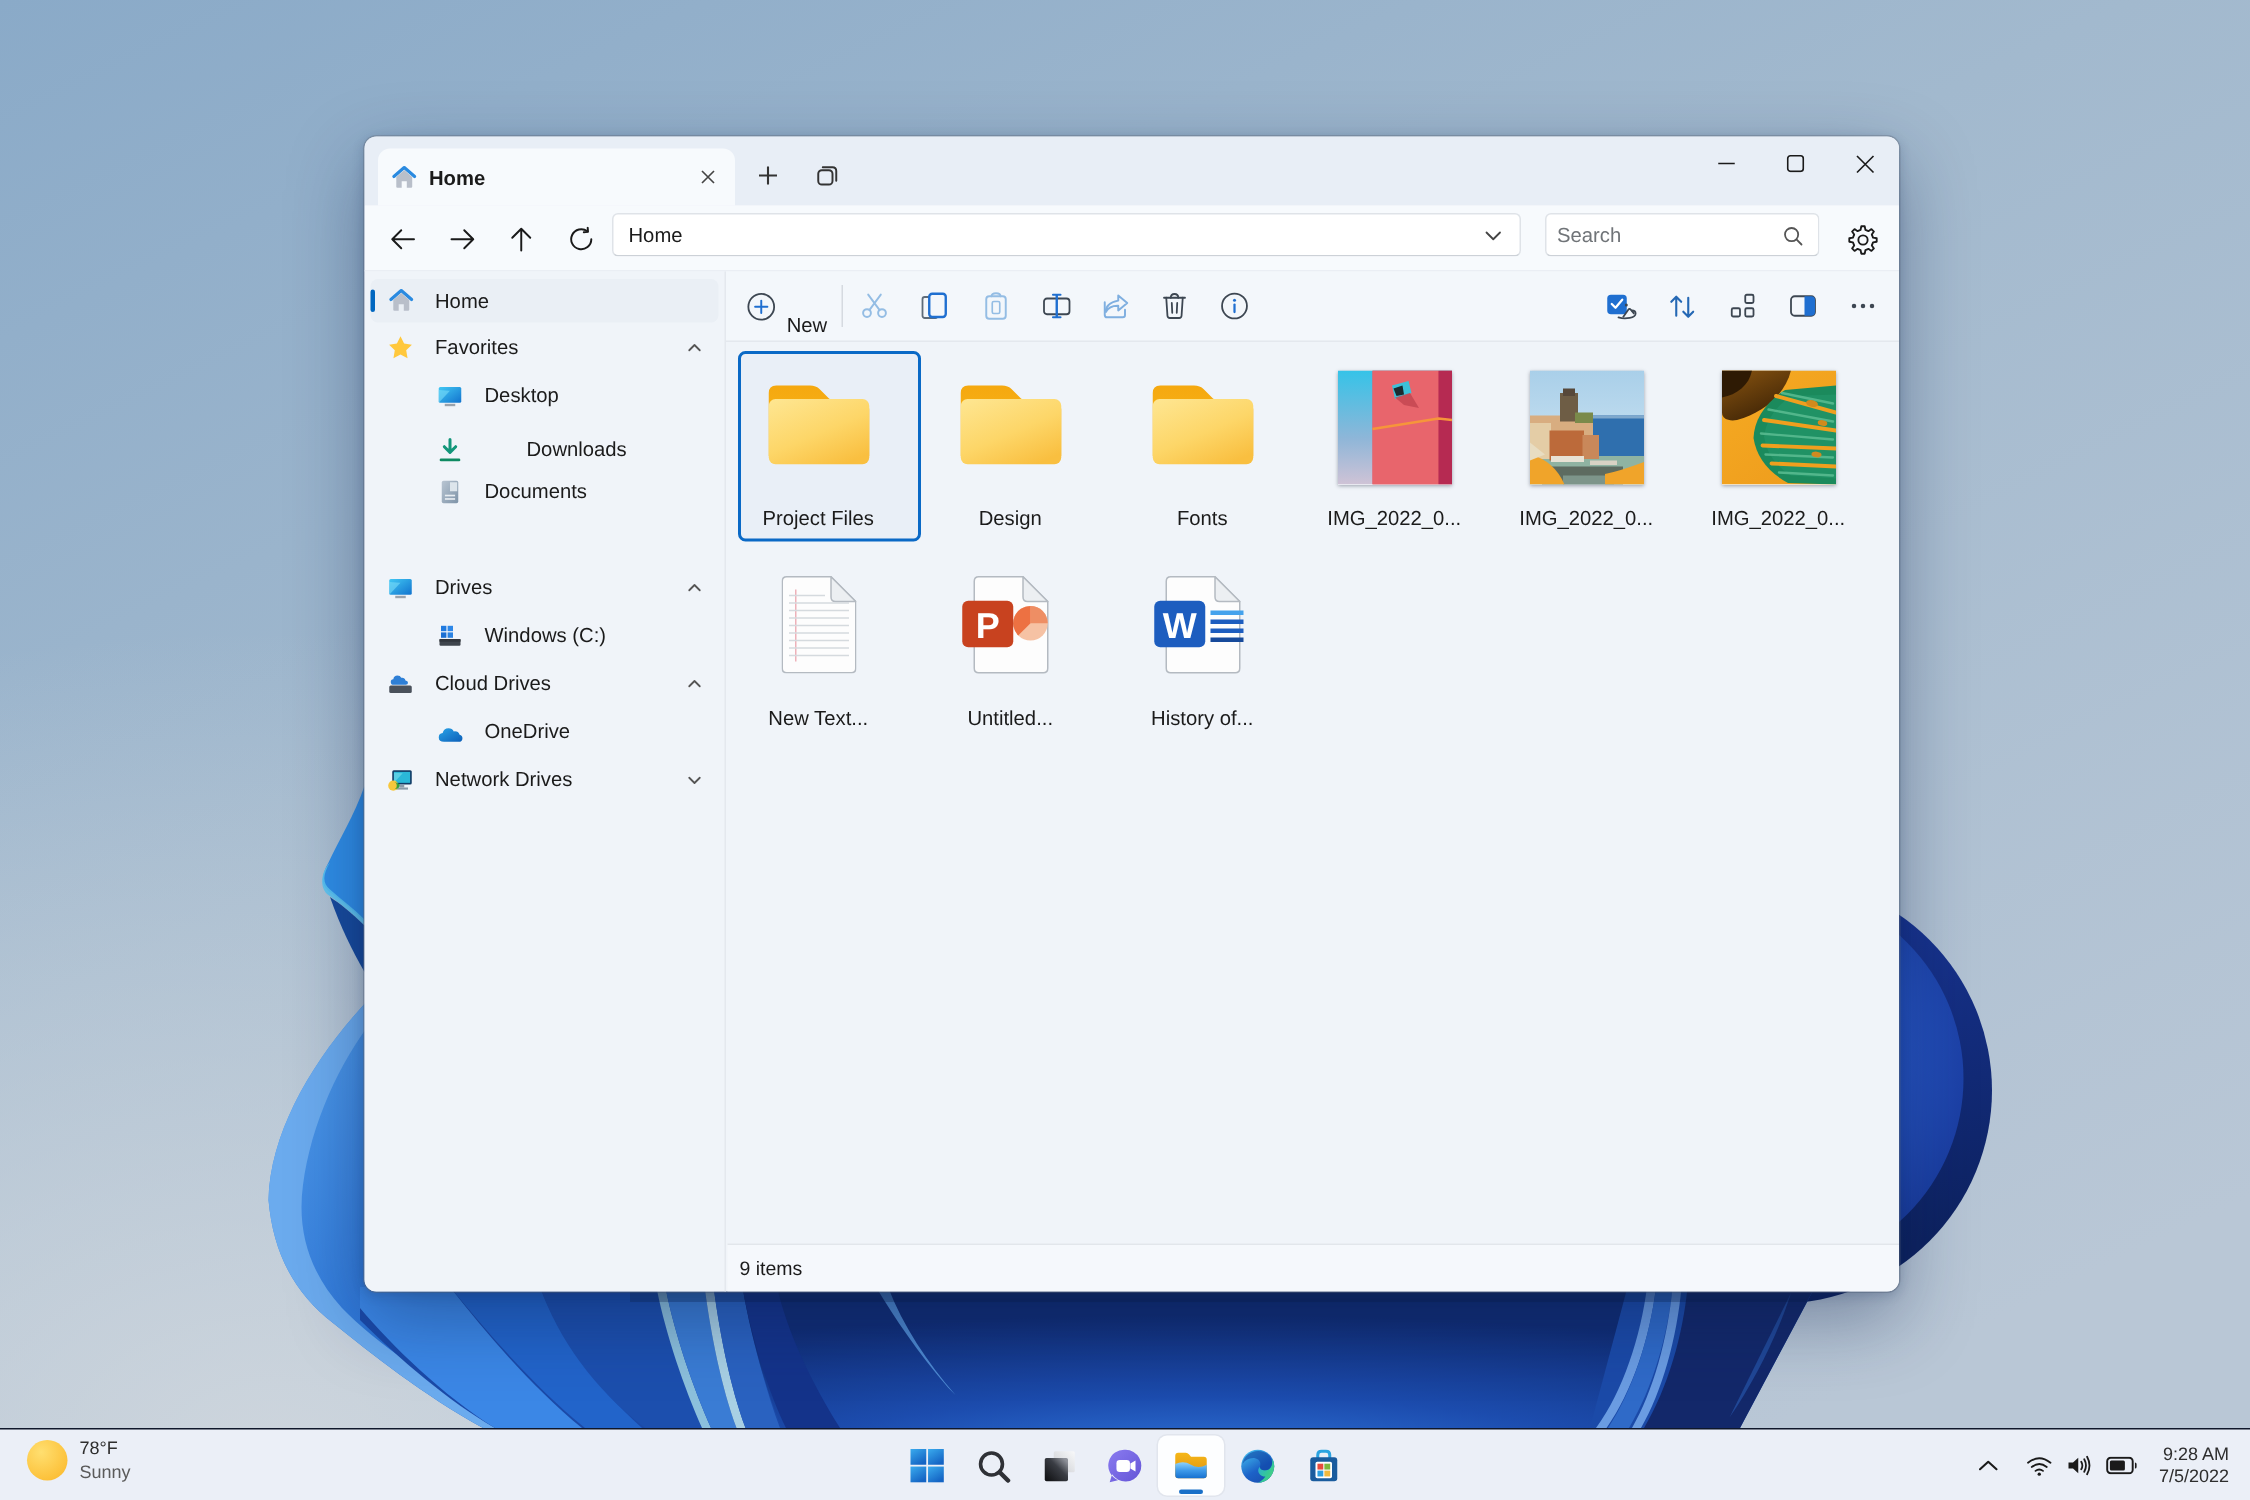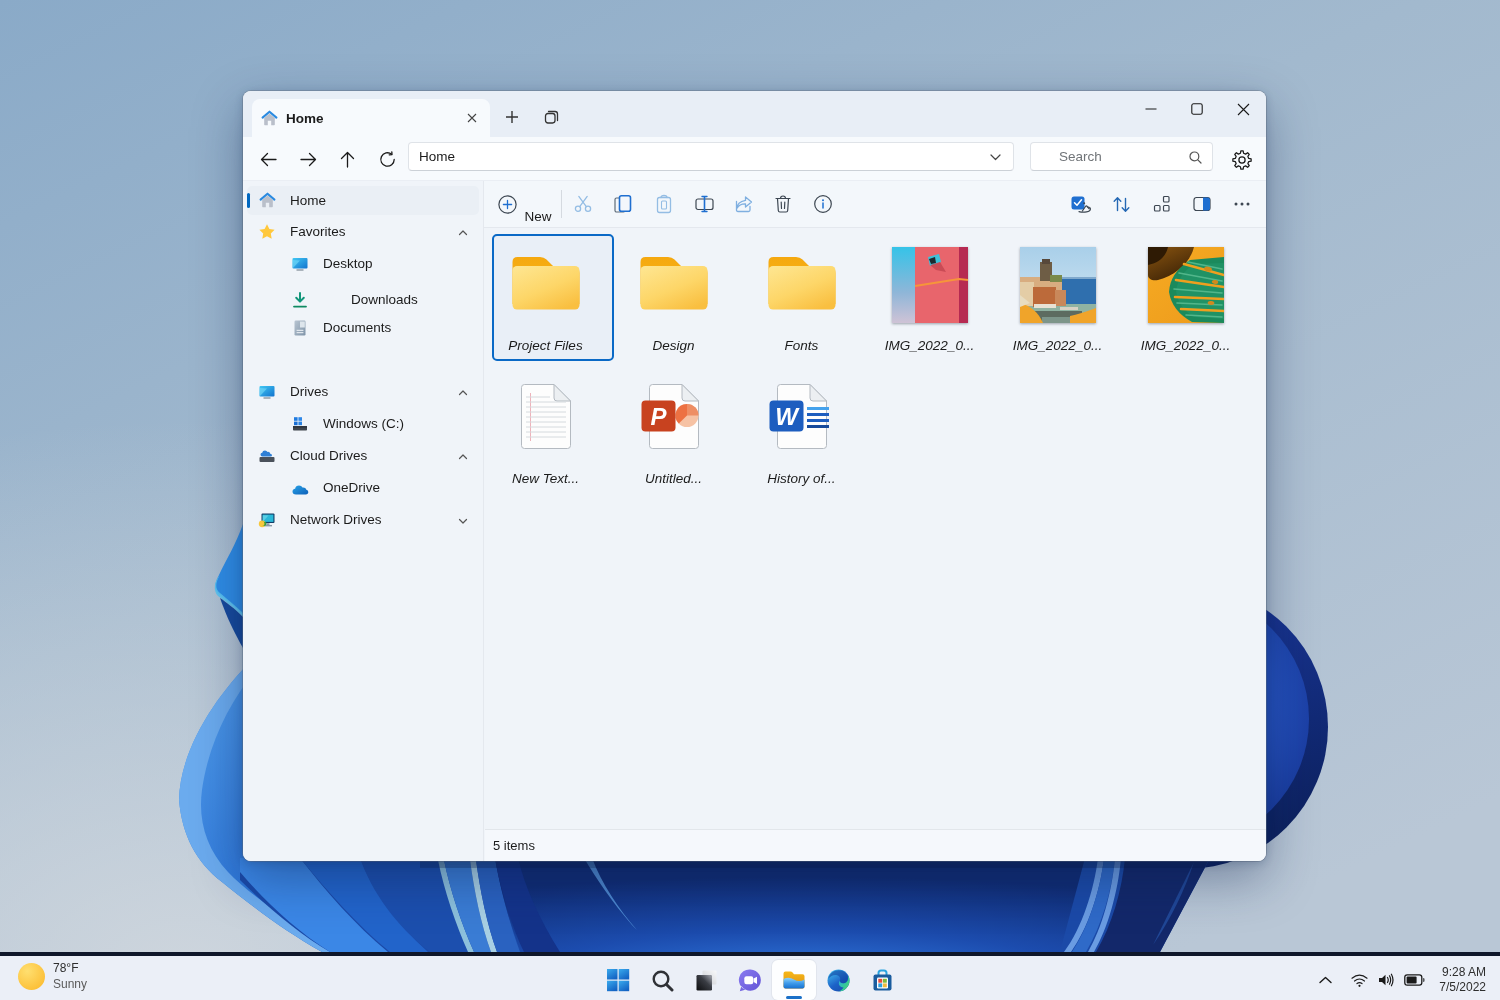--- a/index.html
+++ b/index.html
@@ -1,20 +1,20 @@
 <!DOCTYPE html>
 <html><head>
 <meta charset="utf-8">
 <style>
 * { margin:0; padding:0; box-sizing:border-box; }
 html,body { width:1500px; height:1000px; overflow:hidden; font-family:"Liberation Sans", sans-serif; }
 #screen { position:relative; width:1500px; height:1000px; overflow:hidden; }
 #wall { position:absolute; left:0; top:0; }
 
-#taskbar { position:absolute; left:0; top:952px; width:1500px; height:48px; background:#ebeff7; border-top:4px solid #0f172a; }
+#taskbar { position:absolute; left:0; top:952px; width:1500px; height:48px; background:#ebeff7; border-top:1px solid #0f172a; }
 #weather { position:absolute; left:18px; top:5px; display:flex; align-items:center; }
 #sun { width:27px; height:27px; border-radius:50%; background:radial-gradient(circle at 35% 30%, #ffdf70, #fbb626); }
 #wtxt { margin-left:8px; }
 #wtxt .t1 { font-size:12px; color:#2e2e2e; }
 #wtxt .t2 { font-size:12px; color:#5a5a5a; margin-top:2px; }
 #centericons { position:absolute; left:596px; top:4px; height:40px; display:flex; }
 .tbico { width:44px; height:40px; display:flex; align-items:center; justify-content:center; position:relative; }
 .tbico.active { background:#fdfeff; border-radius:6px; box-shadow:0 0 0 1px rgba(0,0,0,0.04); }
 .tbico.active::after { content:""; position:absolute; bottom:1px; left:14px; width:16px; height:3px; border-radius:2px; background:#1a70c8; }
 #tray { position:absolute; right:0; top:0; height:48px; display:flex; align-items:center; }
@@ -22,37 +22,37 @@
 
 #win { position:absolute; left:243px; top:91px; width:1023px; height:770px; background:#f0f4f9; border-radius:8px; box-shadow:0 2px 8px rgba(20,40,80,0.22), 0 18px 50px rgba(10,30,70,0.38), 0 0 0 1px rgba(120,130,145,0.45); overflow:hidden; }
 #tabbar { position:absolute; left:0; top:0; width:100%; height:46px; background:#e8eef6; }
 #tab { position:absolute; left:9px; top:8px; width:238px; height:38px; background:#f7fafd; border-radius:8px 8px 0 0; display:flex; align-items:center; }
 #tab .tlabel { font-size:13.5px; font-weight:bold; color:#1b1b1b; margin-left:8px; }
 #tab .tclose { position:absolute; right:10px; top:11px; width:16px; height:16px; display:flex; align-items:center; justify-content:center; }
 .caption { position:absolute; top:0; width:46px; height:36px; display:flex; align-items:center; justify-content:center; }
 #navbar { position:absolute; left:0; top:46px; width:100%; height:44px; background:#f7fafd; border-bottom:1px solid #eaeef4; }
 .navarrow { position:absolute; top:7px; width:31px; height:31px; display:flex; align-items:center; justify-content:center; }
 #addr { position:absolute; left:165px; top:5px; width:606px; height:29px; background:#fff; border:1px solid #dfe3e8; border-bottom-color:#ccd1d7; border-radius:4px; display:flex; align-items:center; font-size:13.5px; color:#1b1b1b; padding-left:10px; }
-#srch { position:absolute; left:787px; top:5px; width:183px; height:29px; background:#fff; border:1px solid #dfe3e8; border-bottom-color:#ccd1d7; border-radius:4px; display:flex; align-items:center; font-size:13.5px; color:#707478; padding-left:28px; }
+#srch { position:absolute; left:787px; top:5px; width:183px; height:29px; background:#fff; border:1px solid #dfe3e8; border-bottom-color:#ccd1d7; border-radius:4px; display:flex; align-items:center; font-size:13.5px; color:#707478; padding-left:7px; }
 #gear { position:absolute; left:983px; top:7px; width:31px; height:31px; display:flex; align-items:center; justify-content:center; }
 
 #toolbar { position:absolute; left:241px; top:90px; width:782px; height:47px; background:#f3f7fb; border-bottom:1px solid #e4e8ee; }
 .tbtn { position:absolute; top:0; height:46px; display:flex; align-items:center; justify-content:center; }
 
 #sidebar { position:absolute; left:0; top:90px; width:241px; height:680px; background:#f0f4f9; border-right:1px solid #e4e8ee; }
 .srow { position:absolute; left:4px; width:232px; height:29px; display:flex; align-items:center; border-radius:5px; }
 .srow .sico { width:18px; height:18px; margin-left:11px; display:flex; align-items:center; justify-content:center; flex:none; }
 .srow.indent .sico { margin-left:44px; }
 .srow .stxt { font-size:13.5px; color:#1b1b1b; margin-left:14px; white-space:nowrap; }
 .srow .chev { position:absolute; right:10px; top:8px; width:12px; height:12px; }
 #homerow { background:#eaeff5; }
 #homerow::before { content:""; position:absolute; left:0; top:7px; width:3px; height:15px; border-radius:2px; background:#0067c0; }
 
 #content { position:absolute; left:242px; top:137px; width:781px; height:601px; background:#f0f4f9; }
-.cell { position:absolute; width:107px; display:flex; flex-direction:column; align-items:center;font-style:italic; }
+.cell { position:absolute; width:107px; display:flex; flex-direction:column; align-items:center; }
 .cell .clabel { font-size:13.5px; color:#1b1b1b; margin-top:0px; white-space:nowrap; }
 #selcell { position:absolute; left:7px; top:6px; width:122px; height:127px; border:2px solid #0a69c6; border-radius:5px; background:#e9eff7; }
 .thumb { width:76px; height:76px; box-shadow:0 1px 2.5px rgba(30,40,60,0.4); }
 
 #statusbar { position:absolute; left:242px; top:738px; width:781px; height:32px; background:#f5f8fc; border-top:1px solid #e2e6eb; display:flex; align-items:center; }
 #statusbar span { font-size:13px; color:#1b1b1b; margin-left:8px; }
 </style>
 </head>
 <body>
 <div id="screen">
@@ -606,21 +606,21 @@
             <text x="9.5" y="41" text-anchor="middle" font-size="24" font-weight="bold" fill="#fff" font-family="Liberation Sans">W</text>
             <path d="M30 24.5 H52" stroke="#45a2ec" stroke-width="3"></path>
             <path d="M30 30.5 H52" stroke="#1d5dbf" stroke-width="3"></path>
             <path d="M30 36.5 H52" stroke="#1d5dbf" stroke-width="3"></path>
             <path d="M30 42.5 H52" stroke="#174a9b" stroke-width="3"></path>
           </svg>
       <div class="clabel" style="position:absolute; top:95px;">History of...</div>
     </div>
   </div>
   <div id="statusbar">
-        <span>5 items</span>
+        <span>9 items</span>
       </div>
 </div>
 
 <div id="taskbar">
   <div id="weather">
     <div id="sun"></div>
     <div id="wtxt">
           <div class="t1">78°F</div>
           <div class="t2">Sunny</div>
         </div>

